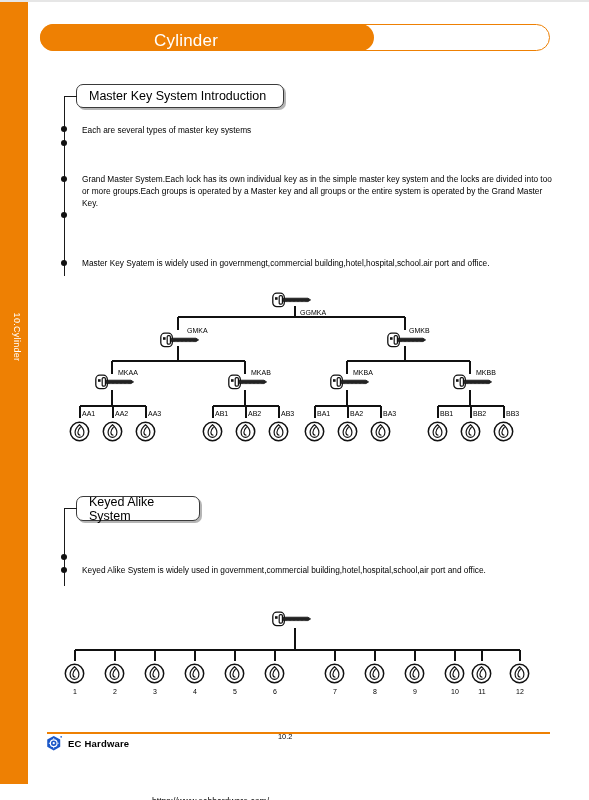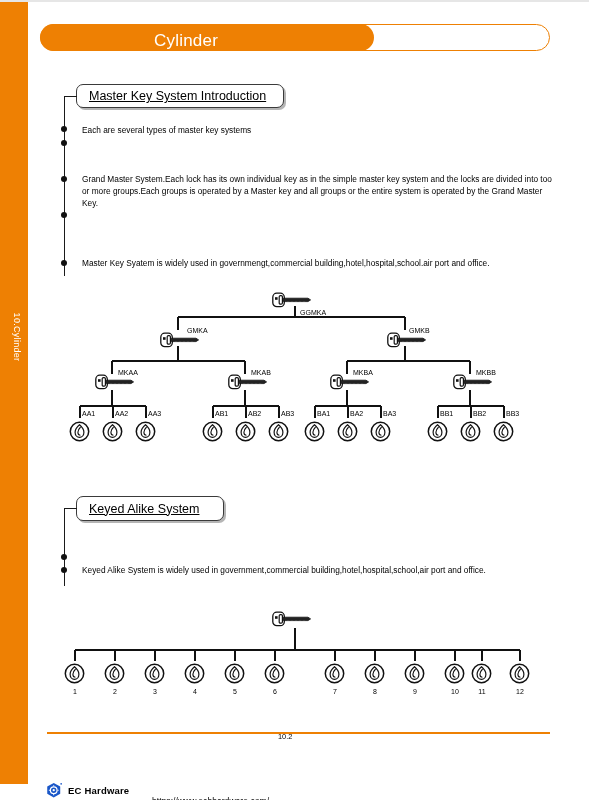--- a/index.html
+++ b/index.html
@@ -45,24 +45,23 @@
   }
 
   
   .sec-box{
     position:absolute;
     border:1.2px solid #3a3a3a;border-radius:7px;background:#fff;
     box-shadow:2px 2px 0 rgba(120,120,120,.55);
     display:flex;align-items:center;
     padding:0 12px;box-sizing:border-box;
     font-size:12.5px;
-    text-decoration:underline;
   }
   #sec1{left:76px;top:84px;width:208px;height:24px;}
-  #sec2{left:76px;top:496px;width:148px;height:25px;}
+  #sec2{left:76px;top:496px;width:124px;height:25px;}
 
   
   .rail{position:absolute;width:1.2px;background:#1a1a1a;}
   .rail-elbow{position:absolute;height:1.2px;background:#1a1a1a;}
   .dot{position:absolute;width:6px;height:6px;border-radius:50%;background:#111;}
 
   
   .para{
     position:absolute;left:82px;
     font-size:8.3px;line-height:12.2px;
@@ -74,21 +73,21 @@
 
   .node-label{
     position:absolute;font-size:7px;white-space:nowrap;color:#000;
   }
   .lock-num{
     position:absolute;font-size:7px;text-align:center;width:24px;color:#000;
   }
 
   
   .foot-rule{position:absolute;left:47px;top:732px;width:503px;height:2.4px;background:#ee8003;}
-  .foot{position:absolute;left:46px;top:780px;height:20px;display:flex;align-items:center;}
+  .foot{position:absolute;left:46px;top:733px;height:20px;display:flex;align-items:center;}
   .foot-logo{width:17px;height:19px;margin-right:5px;}
   .foot-brand{font-size:9.5px;font-weight:bold;letter-spacing:.2px;}
   .foot-url{position:absolute;left:152px;top:796px;font-size:8.6px;}
   .foot-page{position:absolute;left:278px;top:732px;font-size:7.4px;}
 </style>
 </head>
 <body>
 
 <div class="page">
 

